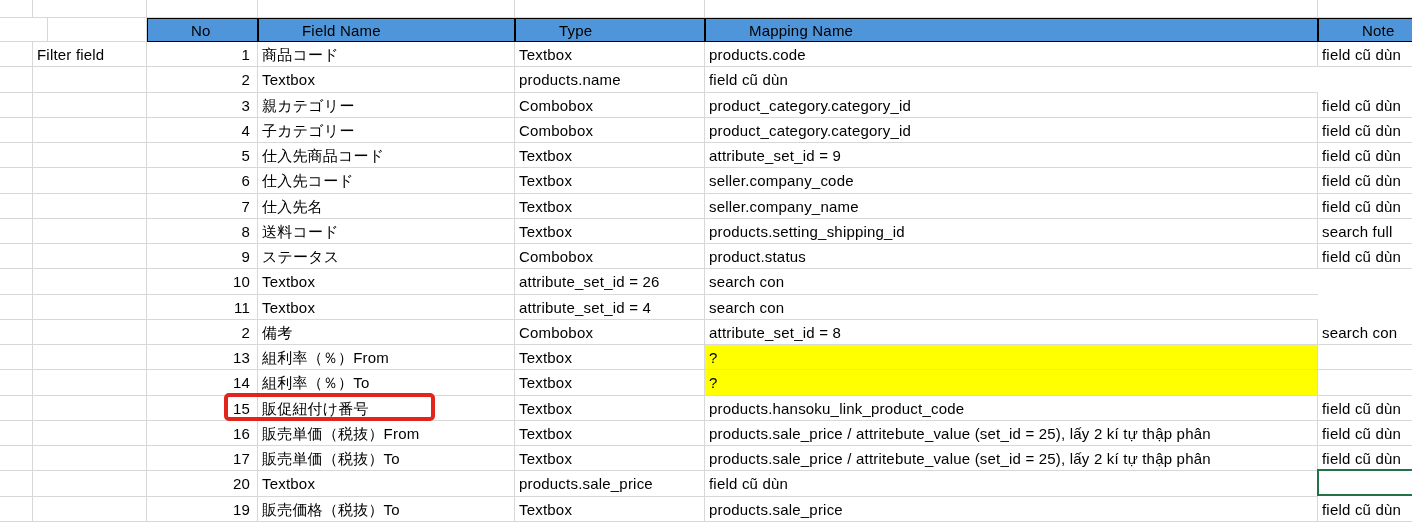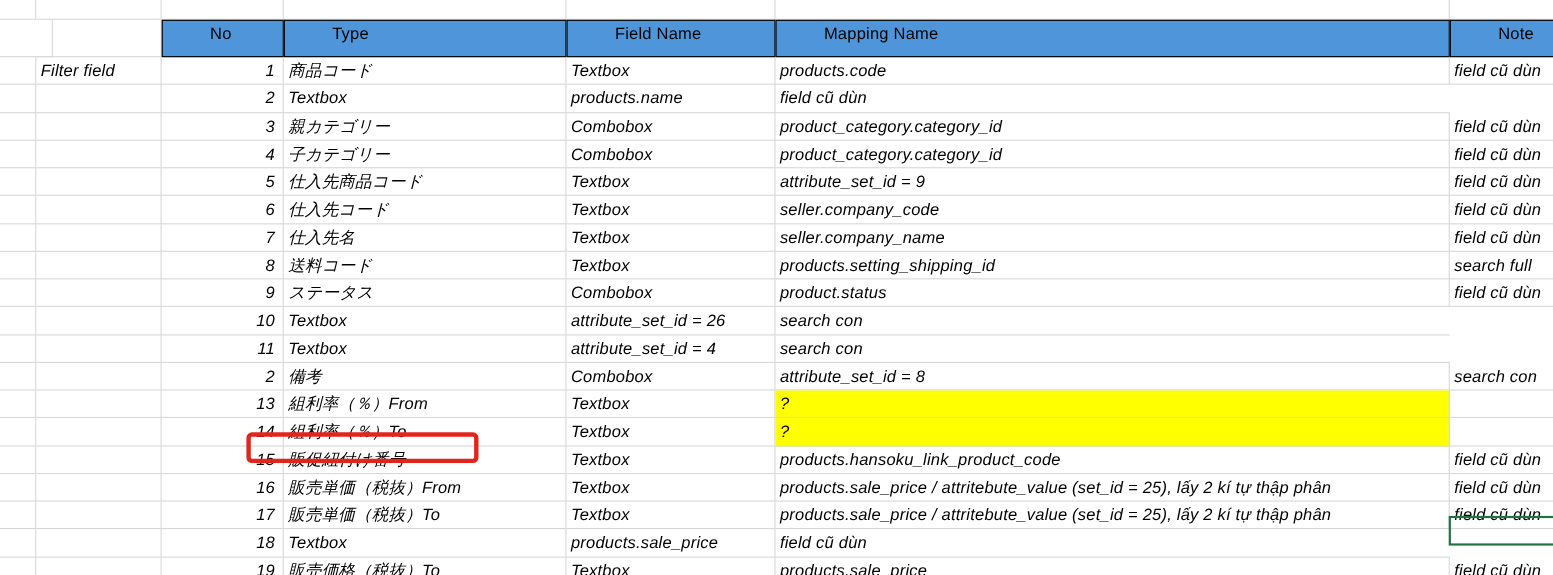--- a/index.html
+++ b/index.html
@@ -21,28 +21,28 @@
     white-space:nowrap;
     overflow:visible;
     border-right:1px solid var(--grid);
     border-bottom:1px solid var(--grid);
     font-weight:400;
     letter-spacing:0.2px;
   }
   
   .partial .c{height:18px;line-height:18px;}
   
-  .header .c{height:34px;line-height:24px;padding-left:43px;}
+  .header .c{height:24px;line-height:24px;padding-left:43px;}
   .header .h{
     background:var(--header_bg);
     border:1px solid #000;
     color:#000;
   }
   
-  #rows .row{grid-auto-rows:25.26px;font-style:italic;}
+  #rows .row{grid-auto-rows:25.26px;}
   #rows .c{height:25.26px;line-height:25.26px;}
   .cno{text-align:right;padding-right:7px;}
   .yellow{background:var(--highlight);}
   .red-box{
     position:absolute;left:224px;top:393px;width:211px;height:28px;
     border:4px solid var(--annotation_red);
     border-radius:5px;
     box-sizing:border-box;
     pointer-events:none;
   }
@@ -65,22 +65,22 @@
     <div class="c"></div>
     <div class="c"></div>
     <div class="c"></div>
     <div class="c" style="border-right:none"></div>
   </div>
 
   <div class="row header">
     <div class="c"></div>
     <div class="c"></div>
     <div class="c h">No</div>
+    <div class="c h">Field Name</div>
     <div class="c h">Type</div>
-    <div class="c h">Field Name</div>
     <div class="c h">Mapping Name</div>
     <div class="c h" style="border-right:none">Note</div>
   </div>
 
   <div id="rows">
       <div class="row body">
       <div class="c"></div>
       <div class="c">Filter field</div>
       <div class="c cno">1</div>
       <div class="c">商品コード</div>
@@ -225,21 +225,21 @@
       <div class="c"></div>
       <div class="c cno">17</div>
       <div class="c">販売単価（税抜）To</div>
       <div class="c">Textbox</div>
       <div class="c cmap">products.sale_price / attritebute_value (set_id = 25), lấy 2 kí tự thập phân</div>
       <div class="c" style="border-right:none">field cũ dùn</div>
     </div>
       <div class="row body">
       <div class="c"></div>
       <div class="c"></div>
-      <div class="c cno">18</div>
+      <div class="c cno">20</div>
       <div class="c">Textbox</div>
       <div class="c cmap">products.sale_price</div>
       <div class="c" style="border-right:none">field cũ dùn</div>
     </div>
       <div class="row body">
       <div class="c"></div>
       <div class="c"></div>
       <div class="c cno">19</div>
       <div class="c">販売価格（税抜）To</div>
       <div class="c">Textbox</div>

